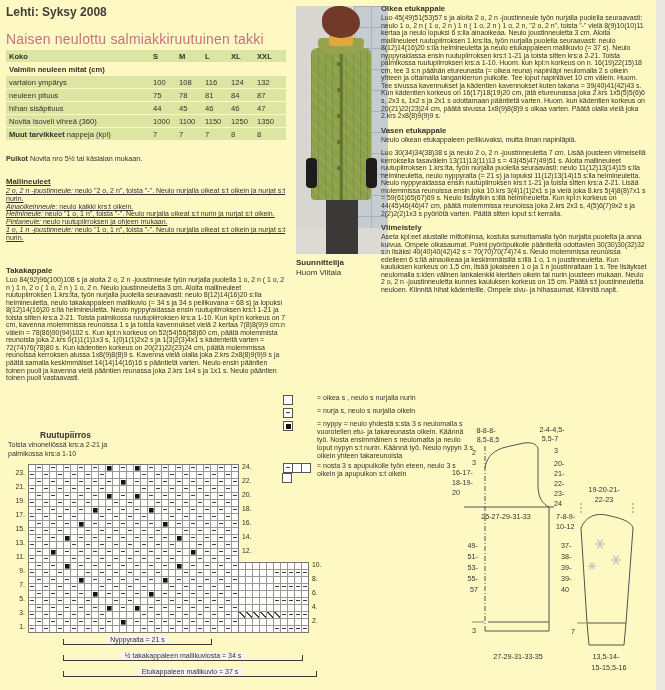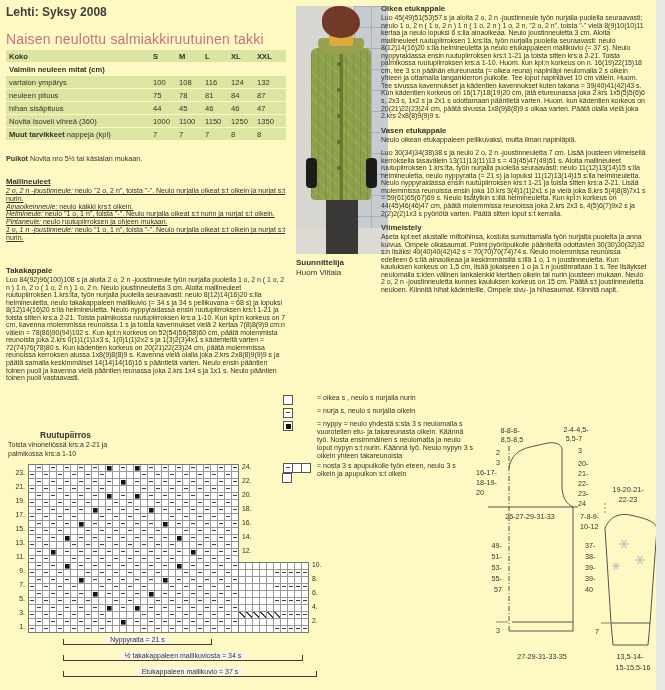--- a/index.html
+++ b/index.html
@@ -59,21 +59,21 @@
   .ccell{width:7px;height:7px;box-sizing:border-box;border-right:1px solid #9a9a94;border-bottom:1px solid #9a9a94;background:#fff;}
   .ccell.d{background:linear-gradient(#3d3d3d,#3d3d3d) center/4px 1.3px no-repeat #fff;}
   .ccell.n{background:linear-gradient(#141414,#141414) center/4.6px 4.6px no-repeat #fff;}
   .ccell.c{background:linear-gradient(to top right,transparent 42%,#3d3d3d 46%,#3d3d3d 58%,transparent 62%) #fff;}
   .gridframe{border-left:1px solid #777;border-top:1px solid #777;outline:1px solid #777;outline-offset:-1px;}
   .rownum{position:absolute;font-size:6.8px;color:#2e2d2a;}
   .bracket{position:absolute;height:5px;border-left:1px solid #3c3b38;border-right:1px solid #3c3b38;border-bottom:1px solid #3c3b38;}
   .bracket .blabel{position:absolute;left:50%;transform:translateX(-50%);top:-3px;background:#f6f5f1;
       padding:0 4px;font-size:7px;white-space:nowrap;}
   
-  #schems{left:452px;top:424px;width:212px;height:264px;}
+  #schems{left:428px;top:424px;width:212px;height:264px;}
   svg text{font-family:"Liberation Sans","DejaVu Sans",sans-serif;font-size:7.2px;fill:#33322f;}
 </style>
 </head>
 <body>
 
 <div id="page">
 
   <div class="abs" id="magline">Lehti: Syksy 2008</div>
   <div class="abs" id="patterntitle">Naisen neulottu salmiakkiruutuinen takki</div>
 

